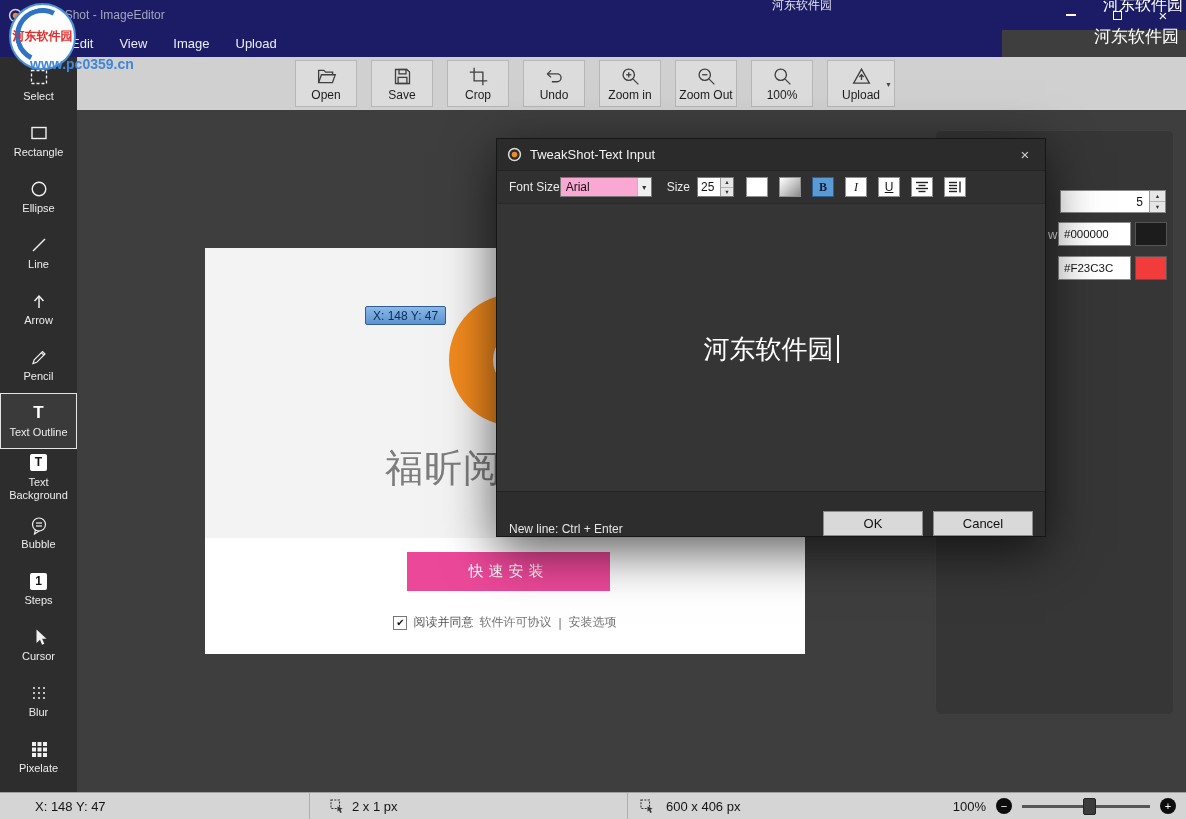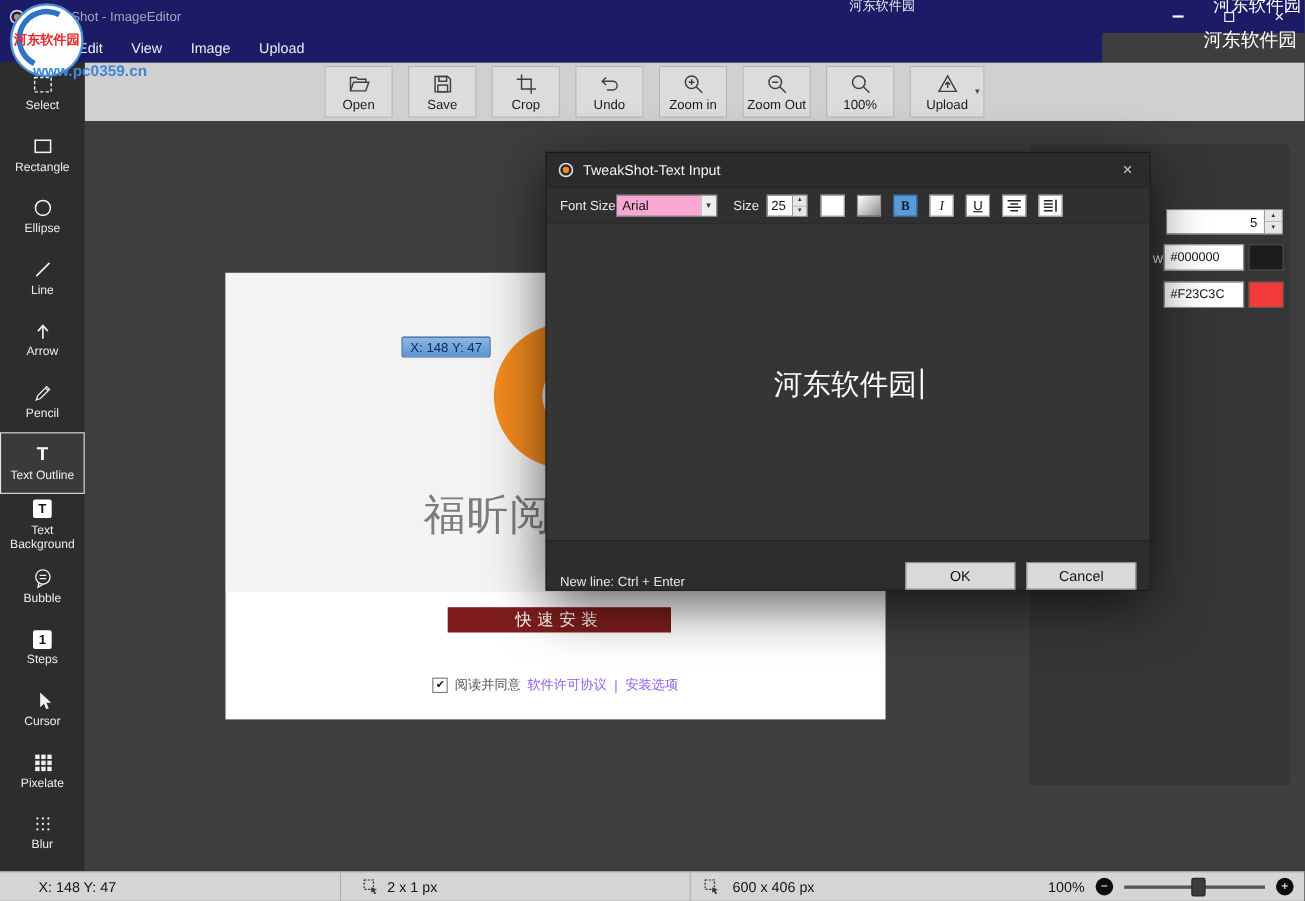--- a/index.html
+++ b/index.html
@@ -49,26 +49,26 @@
   .rp-swatch{position:absolute;left:199px;width:32px;height:24px;border:1px solid #555}
   .rp-swatch1{top:91px;background:#1c1c1c}
   .rp-swatch2{top:125px;background:#f23c3c}
 
   
   .doc-image{position:absolute;left:205px;top:248px;width:600px;height:406px;background:#fff;overflow:hidden;z-index:2}
   .doc-top{position:absolute;left:0;top:0;width:600px;height:290px;background:#f3f3f3}
   .foxit-logo{position:absolute;left:244px;top:46px;width:132px;height:132px;border-radius:50%;background:#f28a1e}
   .foxit-inner{position:absolute;left:44px;top:36px;width:60px;height:60px;border-radius:50%;background:#f3f3f3}
   .brand{position:absolute;left:180px;top:195px;font-size:38px;color:#7d7d7d;letter-spacing:1px;white-space:nowrap}
-  .install-btn{position:absolute;left:202px;top:304px;width:203px;height:23px;background:#7f1d1d;color:#fff;font-size:15px;letter-spacing:5px;display:flex;align-items:center;justify-content:center}
+  .install-btn{position:absolute;left:202px;top:304px;width:203px;height:39px;background:#ec4899;color:#fff;font-size:15px;letter-spacing:5px;display:flex;align-items:center;justify-content:center}
   .agree-row{position:absolute;left:0;top:366px;width:600px;display:flex;align-items:center;justify-content:center;gap:6px;font-size:12px}
   .cb{width:14px;height:14px;background:#fff;border:1px solid #777;display:flex;align-items:center;justify-content:center}
   .cb-check{font-size:10px;color:#111;line-height:1}
   .agree-text{color:#555}
-  .lnk{color:#8b5cf6}
+  .lnk{color:#737373}
   .sep{margin:0 1px}
 
   
   .coord-tip{position:absolute;left:365px;top:306px;height:19px;padding:0 7px;background:linear-gradient(#8ab8e8,#5d94cf);border:1px solid #2e5e94;border-radius:2px;color:#0d2c55;font-size:12px;display:flex;align-items:center;z-index:5;white-space:nowrap}
 
   
   .dialog{position:absolute;left:496px;top:138px;width:550px;height:399px;background:#323232;border:1px solid #161616;z-index:20;box-shadow:0 14px 48px rgba(0,0,0,.65);display:flex;flex-direction:column}
   .d-title{height:32px;background:#2b2b2b;border-bottom:1px solid #232323;display:flex;align-items:center;padding:0 6px 0 10px;flex:none}
   .d-title .ttl{font-size:13px;color:#f2f2f2;margin-left:8px;flex:1}
   .d-close{width:28px;height:24px;display:flex;align-items:center;justify-content:center;color:#cfcfcf;font-size:15px}
@@ -314,48 +314,48 @@
     <span class="tool-icon">
       <svg width="20" height="20" viewBox="0 0 20 20">
           <path d="M7.5 2.5 L7.5 16 L11 12.7 L13 17.8 L15.3 16.8 L13.2 11.8 L17.5 11.8 Z" fill="#f0f0f0"></path>
         </svg>
     </span>
     <span class="tool-label">Cursor</span>
   </div>
   <div class="tool">
     <span class="tool-icon">
       <svg width="20" height="20" viewBox="0 0 20 20" fill="#f0f0f0">
+          <circle cx="5" cy="5" r="1"></circle>
+          <circle cx="10" cy="5" r="1"></circle>
+          <circle cx="15" cy="5" r="1"></circle>
+          <circle cx="5" cy="10" r="1"></circle>
+          <circle cx="10" cy="10" r="1"></circle>
+          <circle cx="15" cy="10" r="1"></circle>
+          <circle cx="5" cy="15" r="1"></circle>
+          <circle cx="10" cy="15" r="1"></circle>
+          <circle cx="15" cy="15" r="1"></circle>
+        </svg>
+    </span>
+    <span class="tool-label">Blur</span>
+  </div>
+  <div class="tool">
+    <span class="tool-icon">
+      <svg width="20" height="20" viewBox="0 0 20 20" fill="#f0f0f0">
           <rect x="3" y="3" width="4" height="4"></rect>
           <rect x="8.5" y="3" width="4" height="4"></rect>
           <rect x="14" y="3" width="4" height="4"></rect>
           <rect x="3" y="8.5" width="4" height="4"></rect>
           <rect x="8.5" y="8.5" width="4" height="4"></rect>
           <rect x="14" y="8.5" width="4" height="4"></rect>
           <rect x="3" y="14" width="4" height="4"></rect>
           <rect x="8.5" y="14" width="4" height="4"></rect>
           <rect x="14" y="14" width="4" height="4"></rect>
         </svg>
     </span>
     <span class="tool-label">Pixelate</span>
-  </div>
-  <div class="tool">
-    <span class="tool-icon">
-      <svg width="20" height="20" viewBox="0 0 20 20" fill="#f0f0f0">
-          <circle cx="5" cy="5" r="1"></circle>
-          <circle cx="10" cy="5" r="1"></circle>
-          <circle cx="15" cy="5" r="1"></circle>
-          <circle cx="5" cy="10" r="1"></circle>
-          <circle cx="10" cy="10" r="1"></circle>
-          <circle cx="15" cy="10" r="1"></circle>
-          <circle cx="5" cy="15" r="1"></circle>
-          <circle cx="10" cy="15" r="1"></circle>
-          <circle cx="15" cy="15" r="1"></circle>
-        </svg>
-    </span>
-    <span class="tool-label">Blur</span>
   </div>
 </div>
 
 <div class="right-panel">
   <div class="rp-spin">
     <span class="rp-spin-val">5</span>
     <span class="spin-col">
       <span class="spin-cell top">▲</span>
       <span class="spin-cell">▼</span>
     </span>

